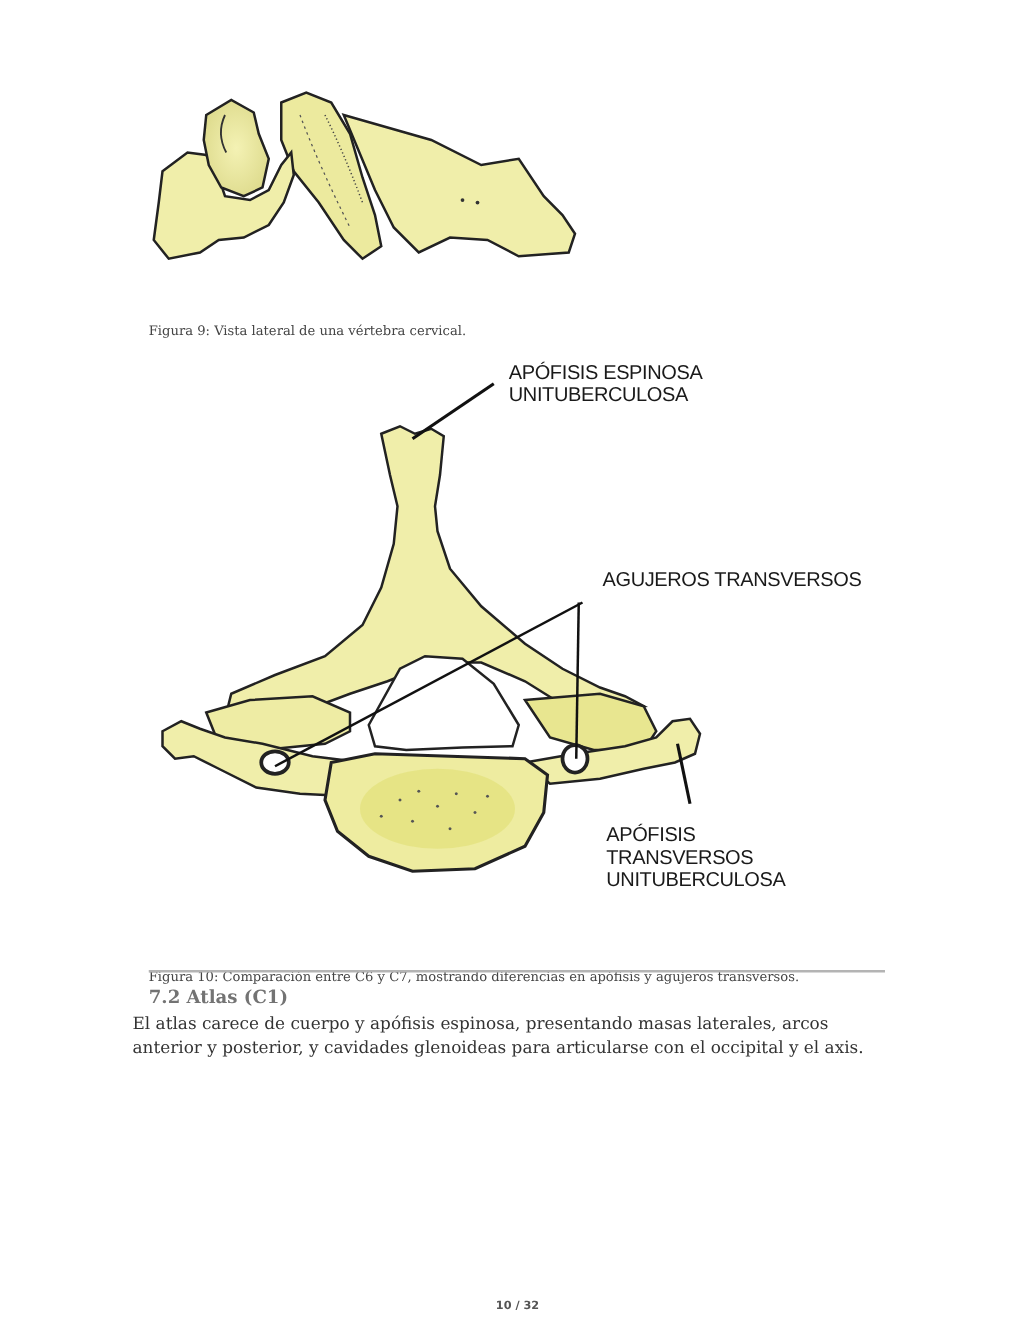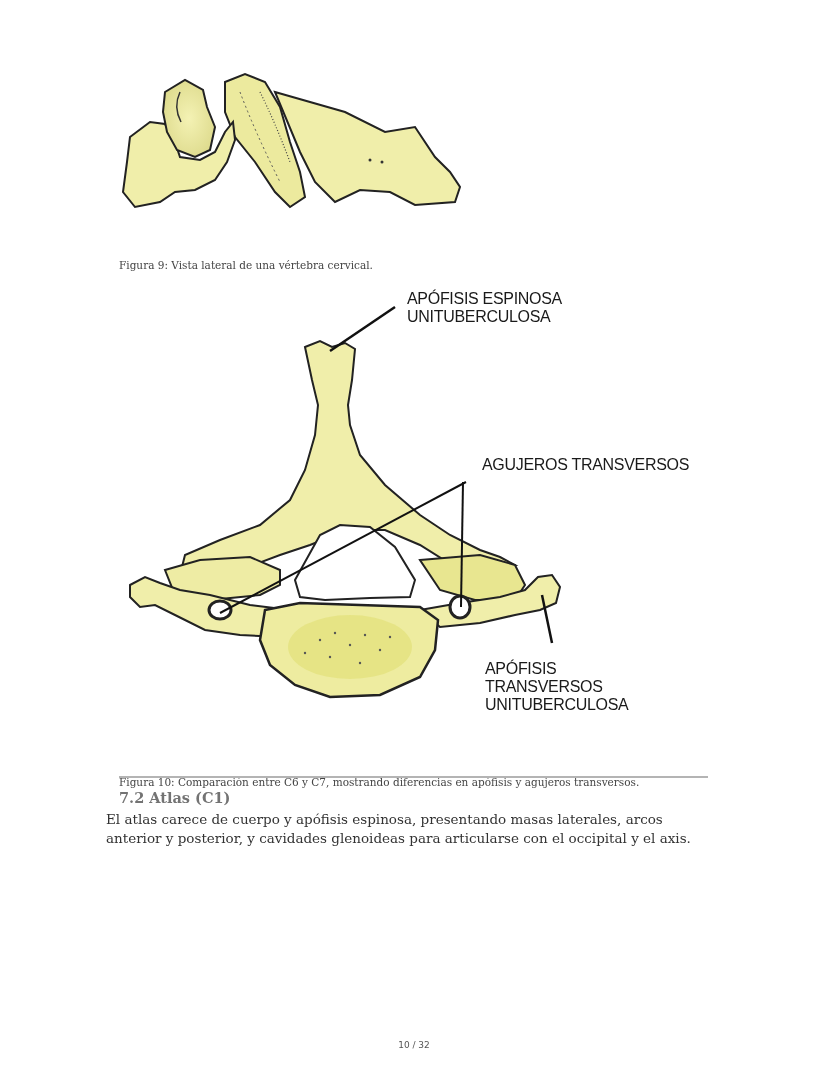--- a/index.html
+++ b/index.html
@@ -3,21 +3,21 @@
   <meta charset="utf-8">
   <style>
     html, body { margin: 0; padding: 0; background: #ffffff; }
     body { width: 828px; height: 1071px; position: relative; overflow: hidden; font-family: "DejaVu Serif", serif; color: #333; }
     .fig { position: absolute; }
     .caption { position: absolute; left: 119px; font-family: "DejaVu Serif", serif; font-size: 10.5px; color: #444; white-space: nowrap; }
     .label { position: absolute; font-family: "Liberation Sans", sans-serif; font-weight: normal; font-size: 16px; color: #1a1a1a; line-height: 18px; letter-spacing: -0.3px; white-space: nowrap; }
     .rule { position: absolute; left: 119px; top: 776px; width: 589px; height: 2px; background: #b4b4b4; }
     .heading { position: absolute; left: 119px; top: 789px; font-family: "DejaVu Serif", serif; font-weight: bold; font-size: 14.5px; color: #737373; white-space: nowrap; }
     .body-text { position: absolute; left: 106px; top: 810px; width: 600px; font-family: "DejaVu Serif", serif; font-size: 13.5px; line-height: 19px; color: #333; }
-    .page-num { position: absolute; left: 0; width: 828px; top: 1040px; text-align: center; font-family: "DejaVu Sans", sans-serif; font-size: 9px; color: #555; }
+    .page-num { position: absolute; left: 0; width: 828px; top: 1040px; text-align: center; font-family: "DejaVu Sans", sans-serif; font-size: 9px; color: #555; font-weight: bold; }
   </style>
 </head>
 <body>
 
 <div class="fig" style="left:115px; top:62px; width:360px; height:165px;">
   <svg width="360" height="165" viewBox="0 0 360 165">
     <defs>
       <radialGradient id="shadeA" cx="50%" cy="50%" r="60%">
         <stop offset="0%" stop-color="#f4f2b4"></stop>
         <stop offset="100%" stop-color="#dcd98a"></stop>

